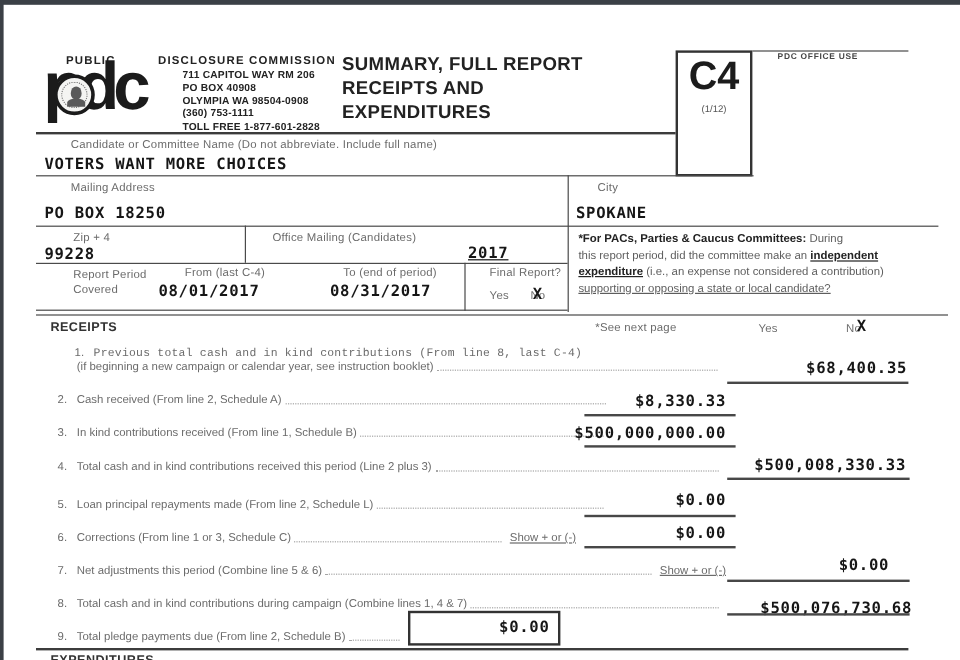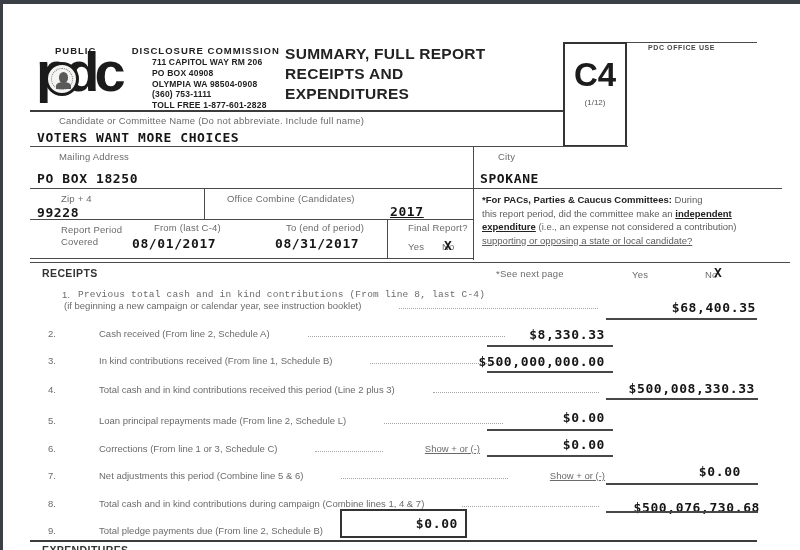--- a/index.html
+++ b/index.html
@@ -9,30 +9,30 @@
   }
   .frame-top{position:absolute;left:0;top:0;width:800px;height:4px;background:#3b4046;}
   .frame-left{position:absolute;left:0;top:0;width:3px;height:550px;background:#3b4046;}
   .lbl{position:absolute;font-size:9.5px;color:#6b6b6b;letter-spacing:.2px;white-space:nowrap;margin-left:14px;}
   .val{position:absolute;font-family:"DejaVu Sans Mono",monospace;font-weight:bold;
        font-size:13px;color:#161616;letter-spacing:.6px;white-space:nowrap;}
   .hl{position:absolute;height:0;border-top:2px solid #3c3c3c;}
   .hl.thin{border-top-width:1.5px;border-top-color:#4a4a4a;}
   .vl{position:absolute;width:0;border-left:1.5px solid #4a4a4a;}
   .ul{position:absolute;height:0;border-top:2px solid #474747;}
-  .row{position:absolute;display:flex;align-items:flex-end;font-size:9.5px;color:#6b6b6b;white-space:nowrap;gap:35px;}
+  .row{position:absolute;display:flex;align-items:flex-end;font-size:9.5px;color:#6b6b6b;white-space:nowrap;}
   .row .num{flex:0 0 16px;}
   .row .dots{flex:1;border-bottom:1.5px dotted #a5a5a5;margin:0 3px 2px 3px;min-width:8px;}
   .row .sign{flex:0 0 auto;margin-left:4px;text-decoration:underline;}
   .sec{position:absolute;font-size:10.5px;font-weight:bold;color:#333;letter-spacing:.4px;}
   .title{position:absolute;left:285px;top:44px;font-size:15.5px;font-weight:bold;color:#222;
          line-height:20px;letter-spacing:.3px;white-space:pre-line;}
   .c4box{position:absolute;left:563px;top:42px;width:64px;height:105px;border:2px solid #333;
          box-sizing:border-box;text-align:center;}
-  .c4{font-size:33px;font-weight:bold;color:#1c1c1c;margin-top:12px;font-family:"Liberation Sans",sans-serif;}
+  .c4{font-size:33px;font-weight:bold;color:#1c1c1c;font-family:"Liberation Sans",sans-serif;}
   .c4sub{font-size:8px;color:#555;margin-top:4px;}
   .pdclogo{position:absolute;left:36px;top:42px;width:120px;height:66px;
            font-family:"Liberation Sans",sans-serif;font-weight:bold;font-size:56px;
            letter-spacing:-5px;color:#1b1b1b;line-height:60px;}
   .seal{position:absolute;left:45px;top:62px;width:34px;height:34px;border-radius:50%;
         background:#f4f4f2;border:3px solid #1b1b1b;box-sizing:border-box;}
   .seal .inner{position:absolute;left:3px;top:3px;right:3px;bottom:3px;border:1px dotted #777;border-radius:50%;}
   .seal .head{position:absolute;left:11px;top:7px;width:9px;height:11px;background:#5a5a5a;border-radius:50% 50% 45% 45%;}
   .seal .bust{position:absolute;left:8px;top:17px;width:15px;height:7px;background:#5a5a5a;border-radius:50% 50% 0 0;}
   .agency-top{position:absolute;left:55px;top:45px;font-size:9.5px;font-weight:bold;color:#222;letter-spacing:1px;white-space:nowrap;}
@@ -95,21 +95,21 @@
 <div class="val" style="left:37px;top:171px;">PO BOX 18250</div>
 
 <div class="lbl" style="left:484px;top:151px;">City</div>
 <div class="val" style="left:480px;top:171px;">SPOKANE</div>
 
 <div class="hl thin" style="left:30px;top:188px;width:752px;"></div>
 
 <div class="lbl" style="left:47px;top:193px;">Zip + 4</div>
 <div class="val" style="left:37px;top:205px;">99228</div>
 <div class="vl" style="left:204px;top:188px;height:31px;"></div>
-<div class="lbl" style="left:213px;top:193px;">Office Combine (Candidates)</div>
+<div class="lbl" style="left:213px;top:193px;">Office Mailing (Candidates)</div>
 <div class="val" style="left:390px;top:204px;text-decoration:underline;">2017</div>
 
 <div class="hl thin" style="left:30px;top:219px;width:443px;"></div>
 
 <div class="lbl" style="left:47px;top:224px;">Report Period</div>
 <div class="lbl" style="left:47px;top:236px;">Covered</div>
 <div class="lbl" style="left:140px;top:222px;">From (last C-4)</div>
 <div class="val" style="left:132px;top:236px;">08/01/2017</div>
 <div class="lbl" style="left:272px;top:222px;">To (end of period)</div>
 <div class="val" style="left:275px;top:236px;">08/31/2017</div>

